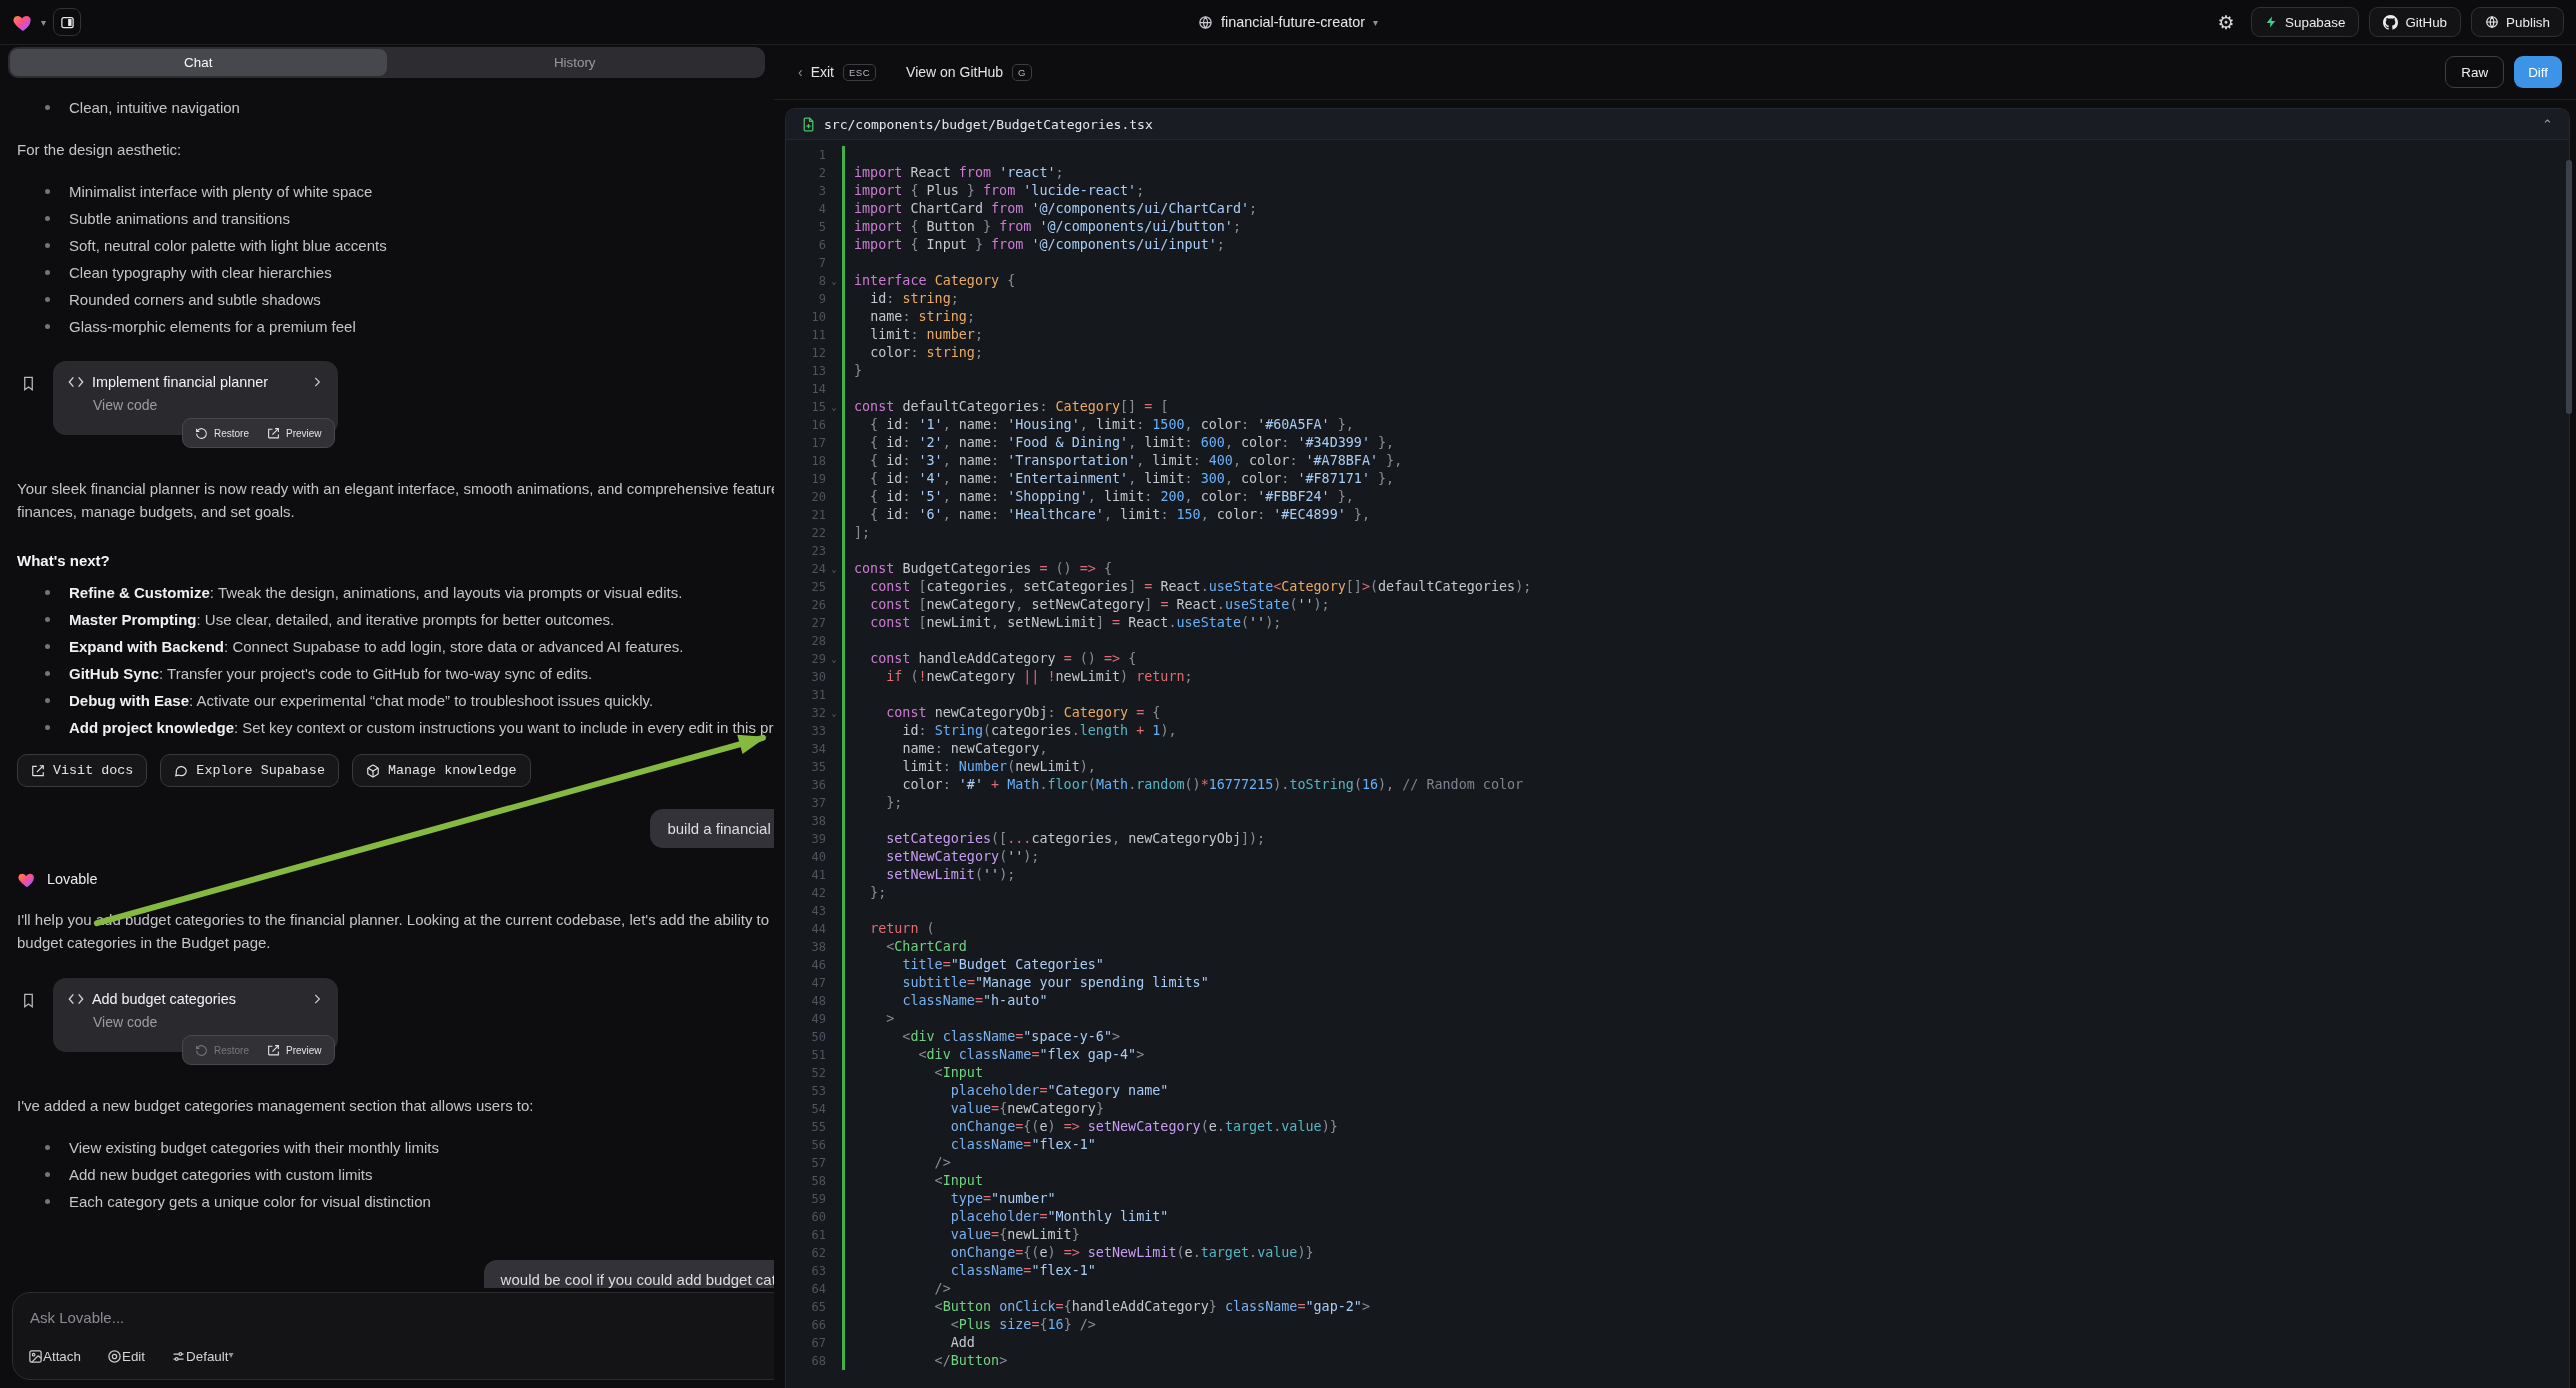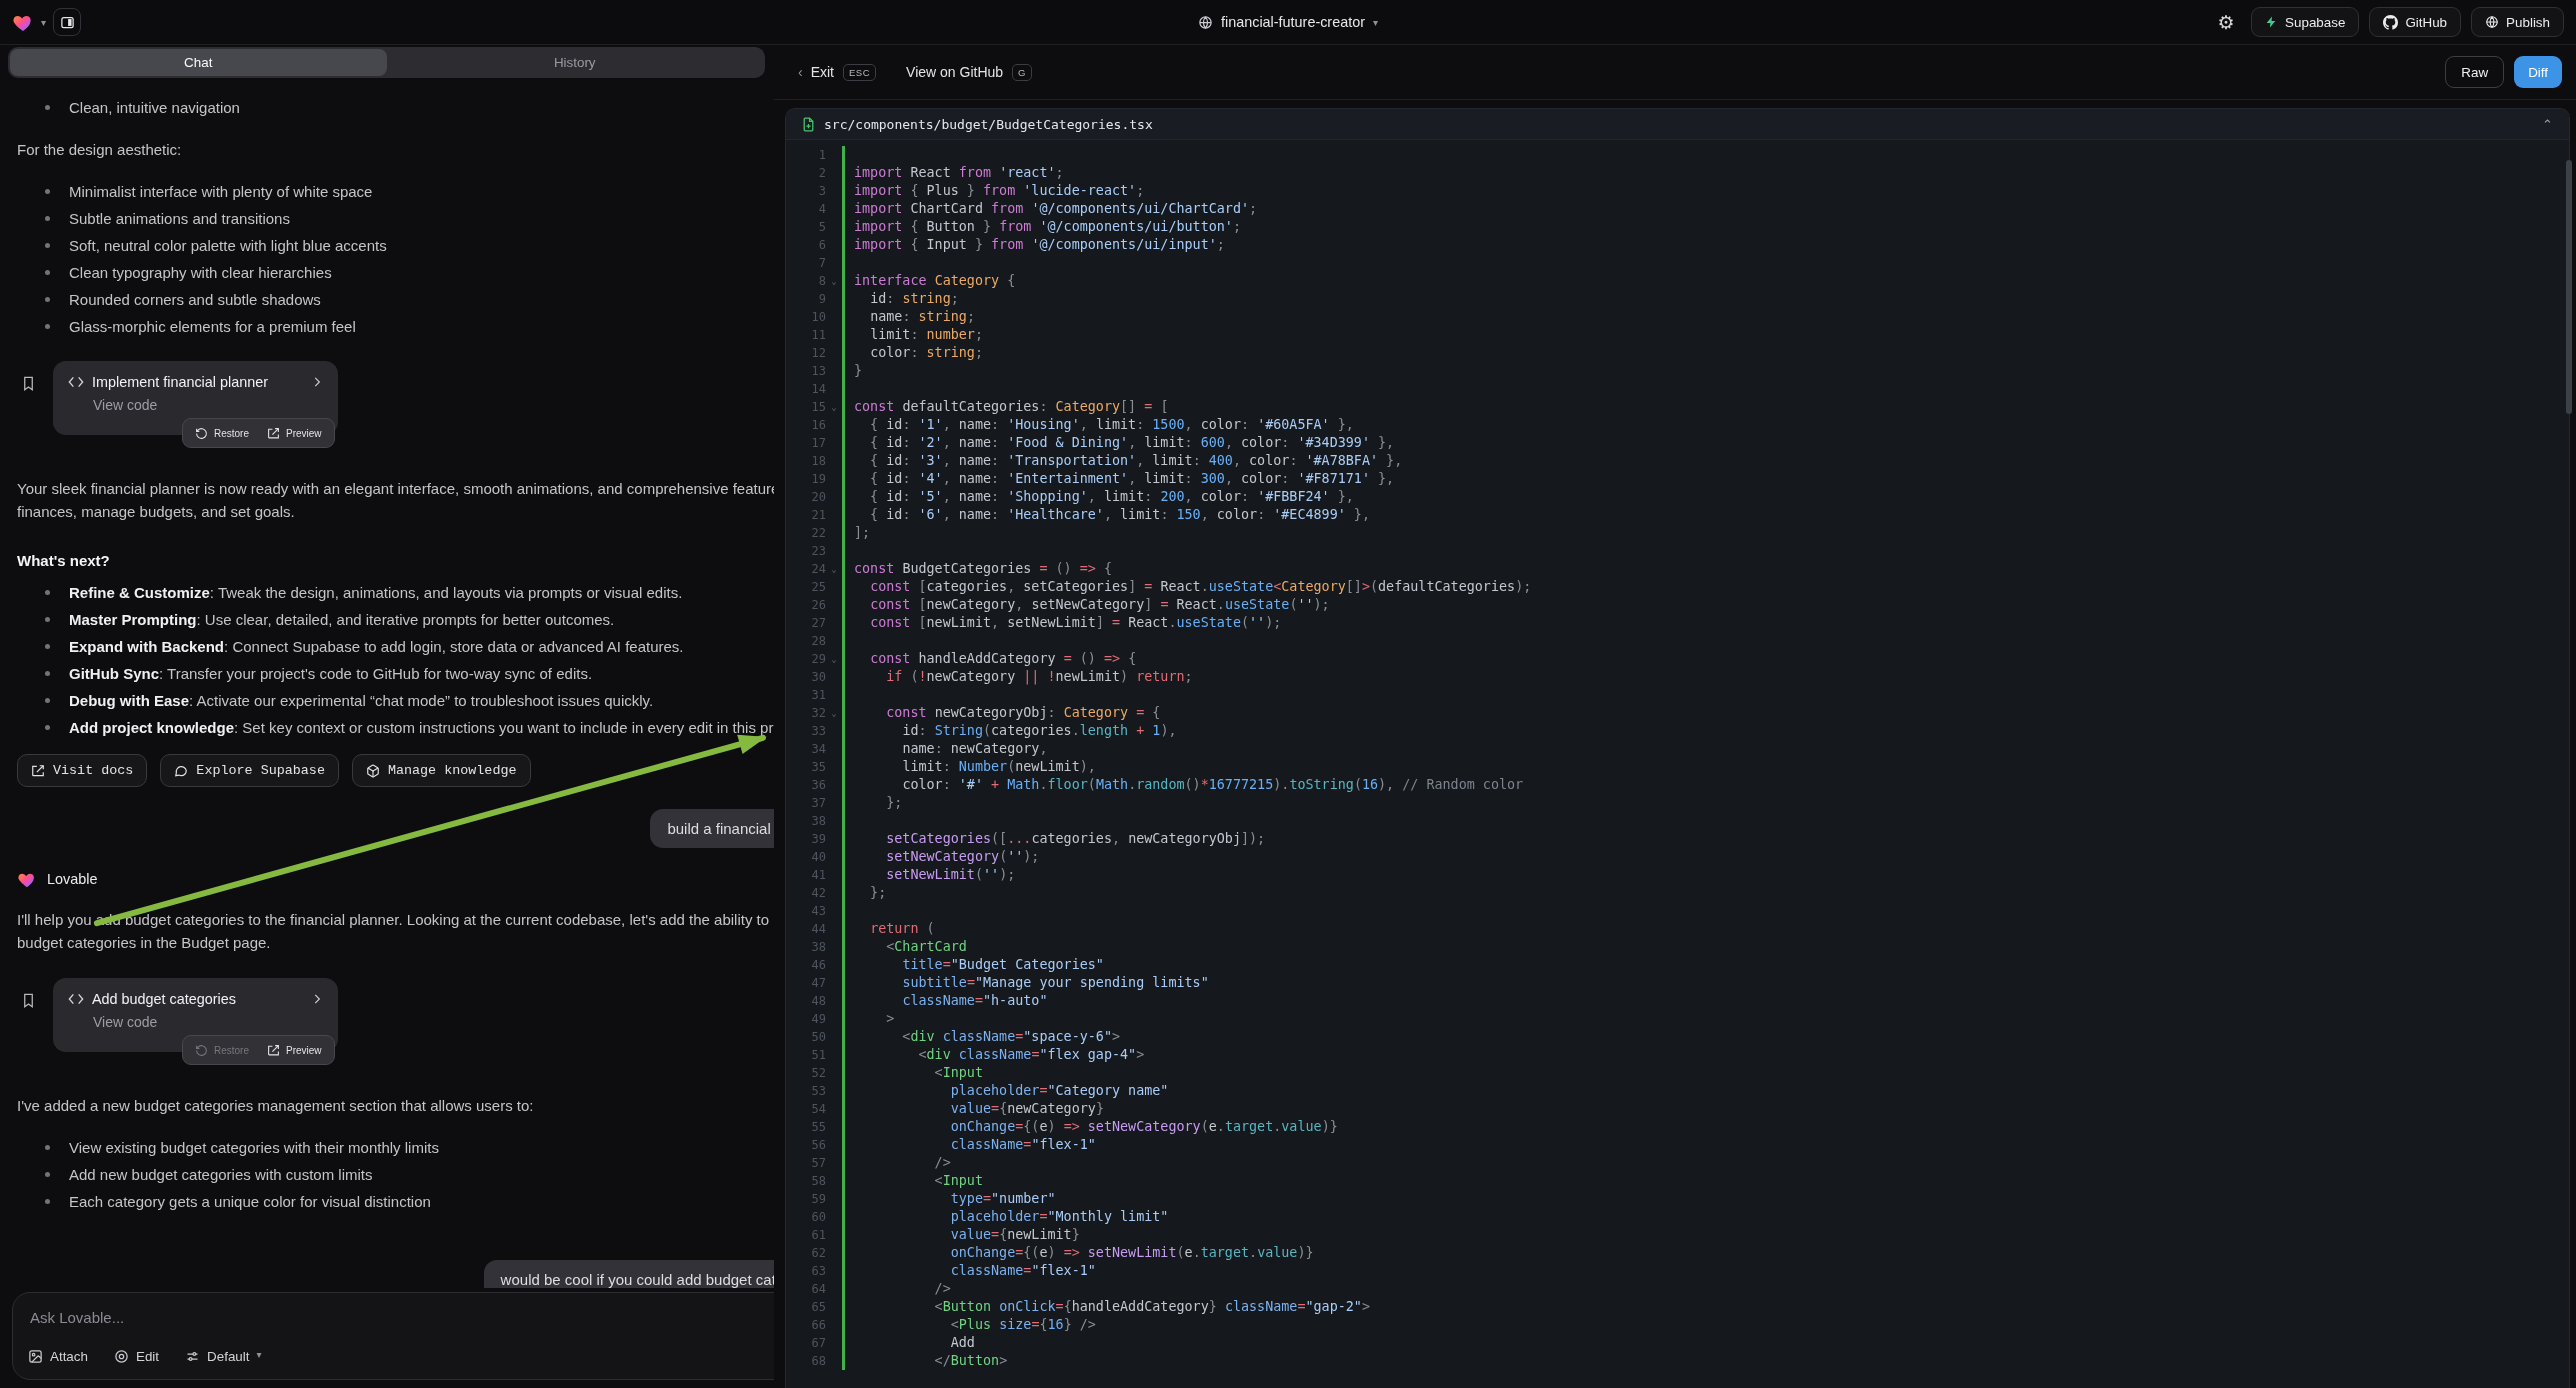--- a/index.html
+++ b/index.html
@@ -65,21 +65,21 @@
     background:#36363b; }
 
   
   #arrow-svg { position:absolute; left:0; top:0; width:807px; height:1343px; pointer-events:none; z-index:40; }
 
   
   #composer { position:absolute; left:12px; right:9px; bottom:8px; height:88px; background:#141417;
     border:1px solid #2c2c31; border-radius:18px; }
   #composer-input { position:absolute; left:17px; top:16px; color:#8b8b93; font-size:15px; }
   .composer-row { position:absolute; left:15px; right:12px; bottom:9px; display:flex; align-items:center; gap:26px; }
-  .cmp-item { display:flex; align-items:flex-start; gap:7px; color:#d3d3d8; font-size:13.4px; cursor:pointer;}
+  .cmp-item { display:flex; align-items:flex-start; gap:0; color:#d3d3d8; font-size:13.4px; cursor:pointer;}
   #send-btn { margin-left:auto; width:27px; height:27px; border-radius:50%; background:#2c3a33;
     display:flex; align-items:center; justify-content:center; cursor:pointer;}
 
   
   #code-panel { position:absolute; left:774px; top:45px; right:0; bottom:0; background:#0d0d0f; }
   #code-header { position:absolute; left:0; right:0; top:0; height:55px; display:flex; align-items:center;
     border-bottom:1px solid #1f1f24; padding:0 14px 0 24px; color:#e4e4e8; font-size:14px; }
   .kbd { border:1px solid #3c3c42; border-radius:5px; font-size:9.5px; color:#b9b9c0; padding:2px 5px;
     margin-left:9px; letter-spacing:0.5px; }
   .hdr-item { display:flex; align-items:center; cursor:pointer; }

